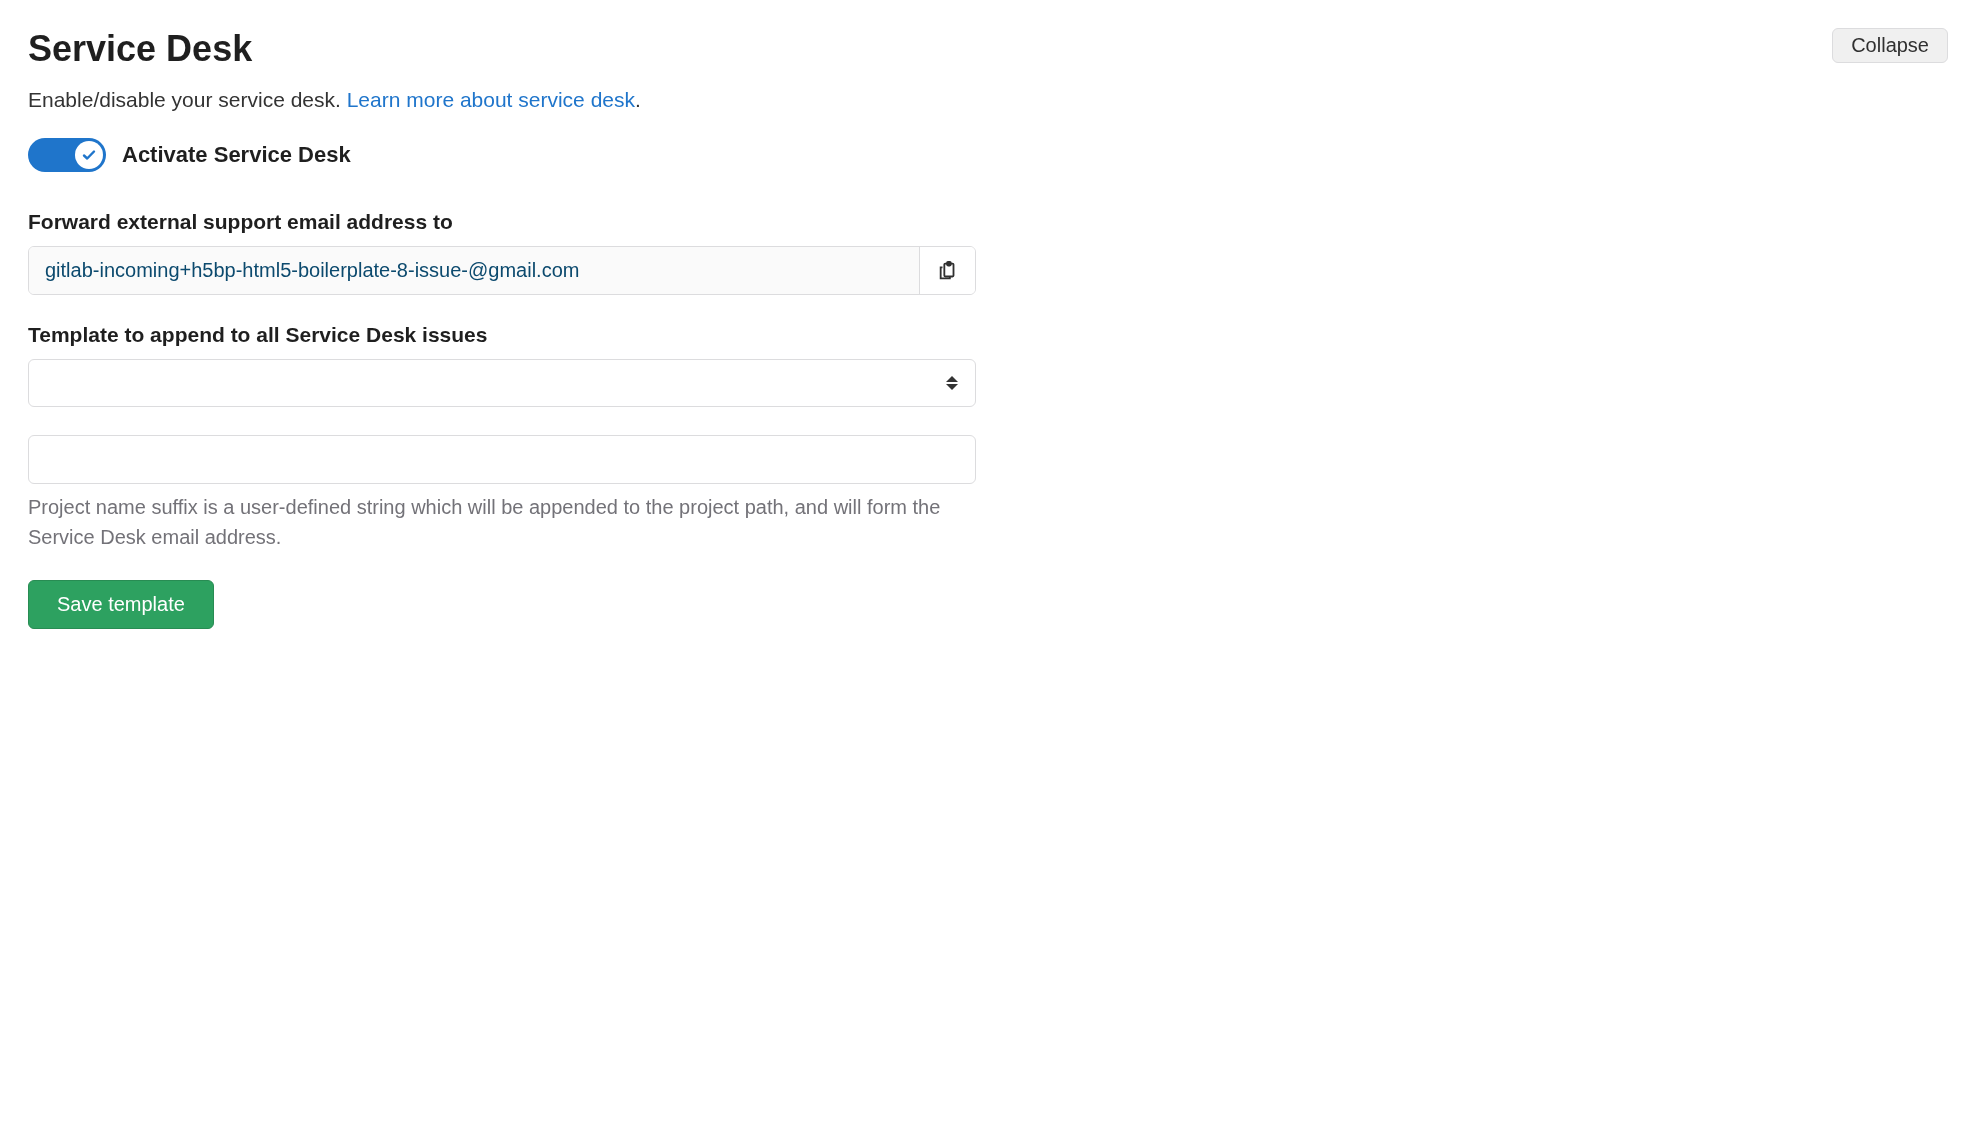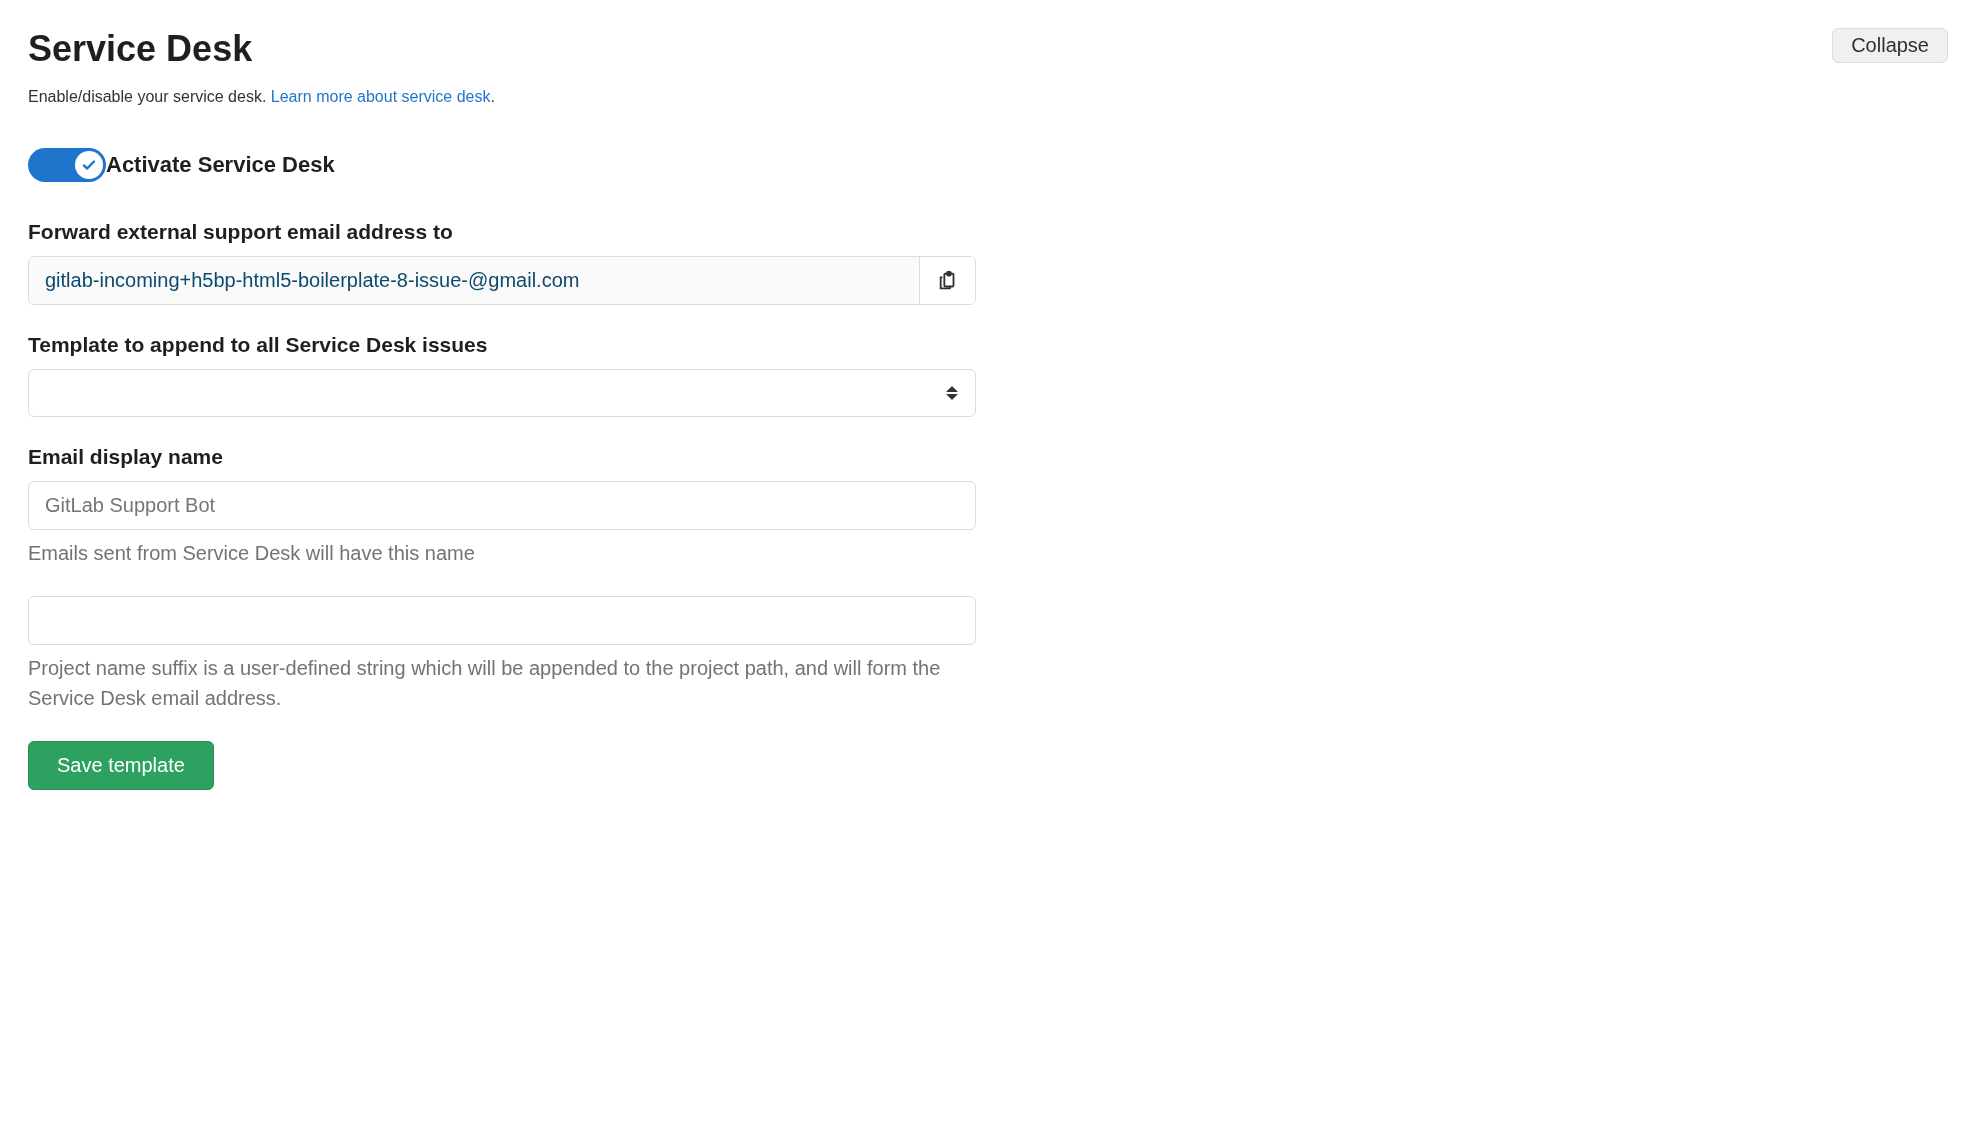--- a/index.html
+++ b/index.html
@@ -15,41 +15,41 @@
     justify-content: space-between;
     align-items: flex-start;
   }
   h2.page-title {
     font-size: 36px;
     font-weight: 700;
     color: #1f1f1f;
     margin-bottom: 18px;
   }
   .subtitle {
-    font-size: 16px;
+    font-size: 21px;
     color: #333;
-    margin-bottom: 42px;
+    margin-bottom: 26px;
   }
   .subtitle a {
     color: #1f75cb;
     text-decoration: none;
   }
   .collapse-btn {
     background: #f0f0f0;
     border: 1px solid #dcdcde;
     border-radius: 6px;
     padding: 5px 18px;
     font-size: 20px;
     color: #303030;
     cursor: pointer;
   }
   .toggle-row {
     display: flex;
     align-items: center;
-    gap: 0;
+    gap: 16px;
     margin-bottom: 38px;
   }
   .toggle {
     width: 78px;
     height: 34px;
     background: #1f75cb;
     border-radius: 20px;
     position: relative;
     cursor: pointer;
   }
@@ -202,25 +202,20 @@
       <select class="select-input">
         <option></option>
       </select>
       <div class="select-caret">
         <div class="caret-up"></div>
         <div class="caret-down"></div>
       </div>
     </div>
   </div>
 
-  <div class="form-group">
-    <label class="form-label">Email display name</label>
-    <input class="text-input" placeholder="GitLab Support Bot" style="">
-    <p class="help-text">Emails sent from Service Desk will have this name</p>
-  </div>
 
   <div class="form-group">
     <input class="text-input" value="" style="">
     <p class="help-text">Project name suffix is a user-defined string which will be appended to the project path, and will form the Service Desk email address.</p>
   </div>
 
   <button class="save-btn">Save template</button>
 
 </div>
 

